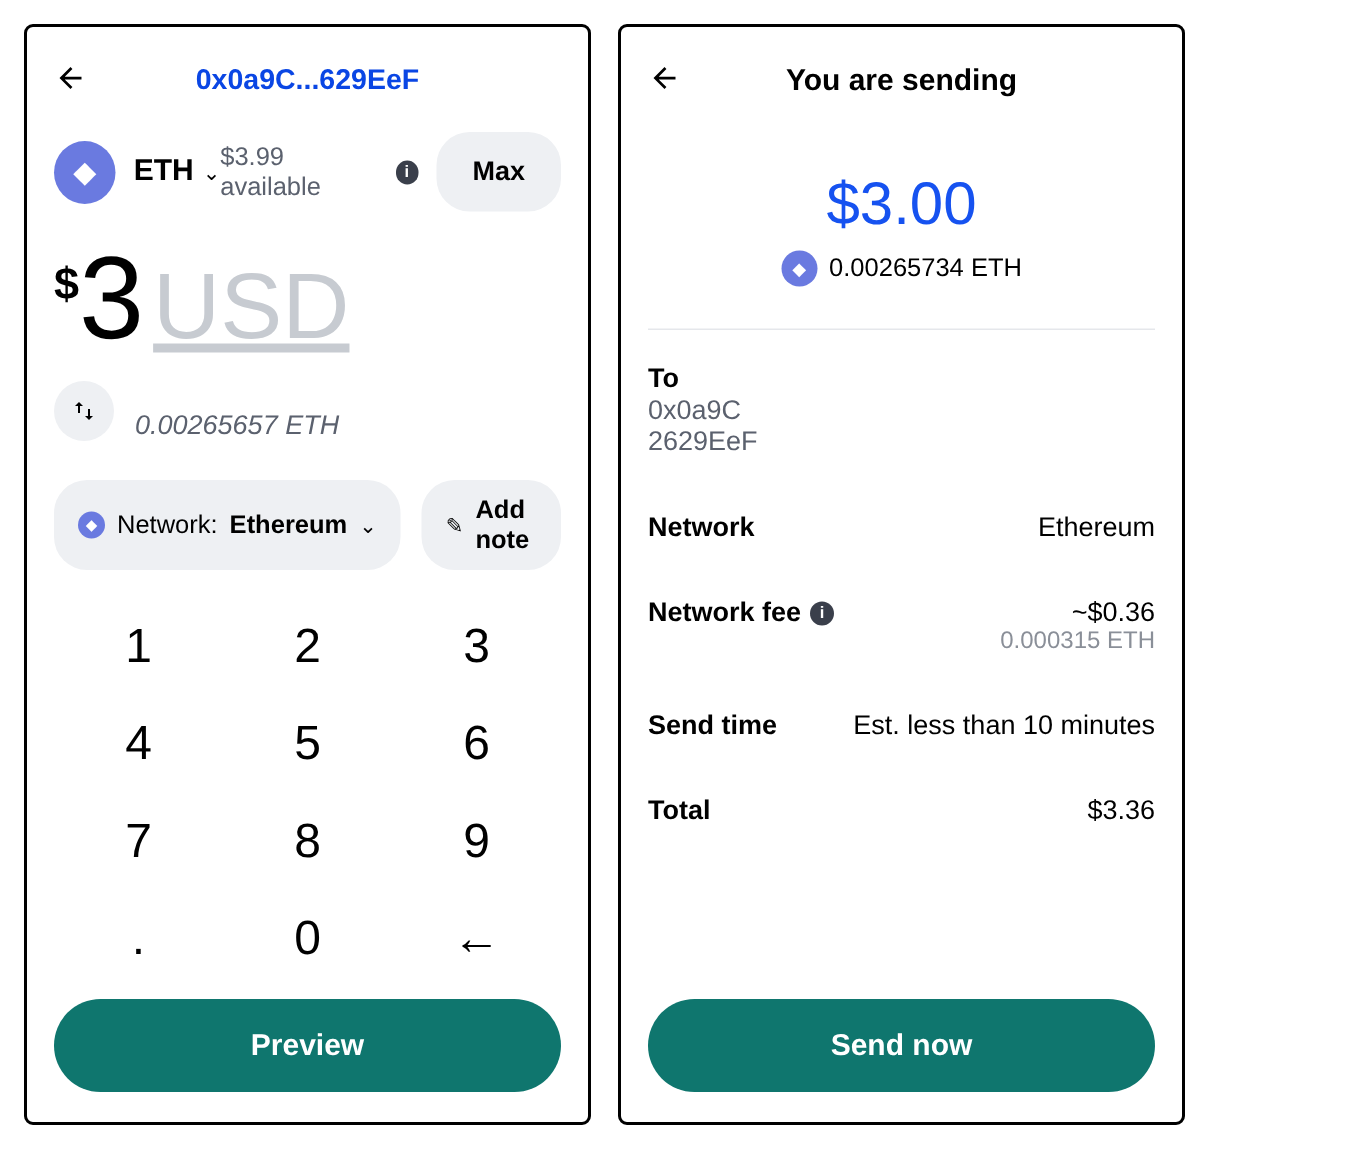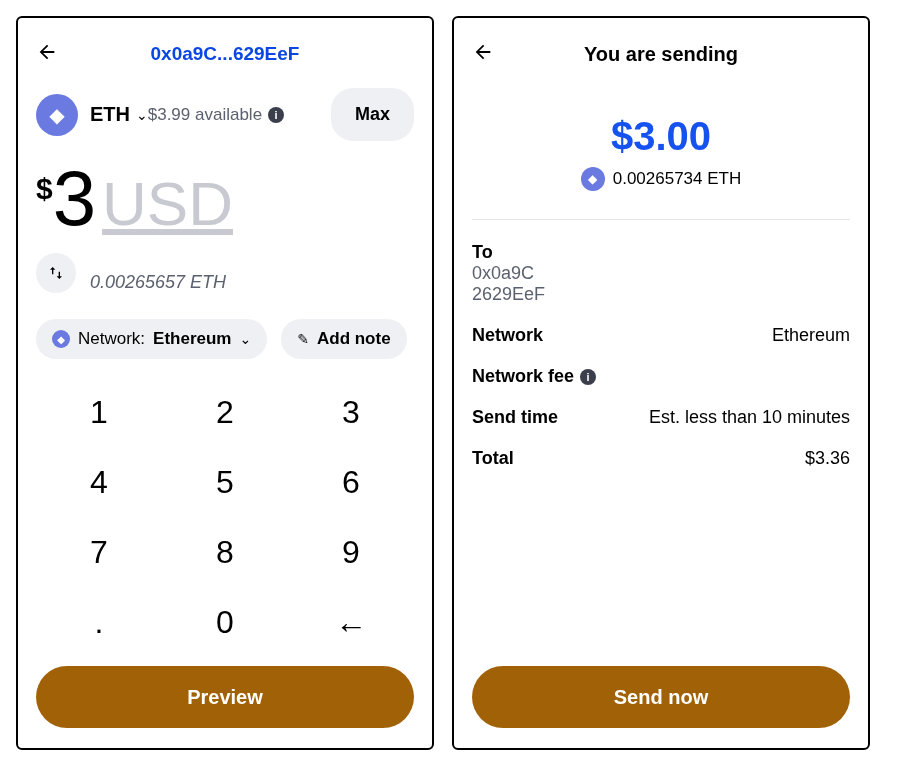--- a/index.html
+++ b/index.html
@@ -1,17 +1,17 @@
 <!DOCTYPE html>
 <html><head>
 <meta charset="utf-8">
 <style>
   * { box-sizing: border-box; margin: 0; padding: 0; font-family: -apple-system, BlinkMacSystemFont, "Segoe UI", Helvetica, Arial, sans-serif; }
   body { background: #fff; padding: 16px; display: flex; gap: 18px; }
-  .screen { width: 418px; height: 734px; border: 2px solid #000; border-radius: 6px; background: #fff; padding: 16px 18px 20px 18px; display: flex; flex-direction: column; position: relative; }
+  .screen { width: 378px; height: 734px; border: 2px solid #000; border-radius: 6px; background: #fff; padding: 16px 18px 20px 18px; display: flex; flex-direction: column; position: relative; }
   .header { display: flex; align-items: center; height: 40px; position: relative; }
   .back { font-size: 28px; font-weight: 700; cursor: pointer; width: 36px; }
   .addr-link { position: absolute; left:0; right:0; text-align:center; color:#0a46e4; font-weight:700; font-size:19px; pointer-events:none; }
   .addr-link-inner{pointer-events:auto; cursor:pointer;}
   .header-title { position:absolute; left:0; right:0; text-align:center; font-weight:800; font-size:20px; }
   
   .tokenrow { display:flex; align-items:center; margin-top:14px; gap:12px; }
   .eth-circle { width:42px; height:42px; border-radius:50%; background:#6a7ae0; display:flex; align-items:center; justify-content:center; }
   .eth-glyph { color:#fff; font-size:20px; }
   .eth-circle.small{width:24px;height:24px;}
@@ -36,26 +36,26 @@
   .eth-equiv{color:#5b616e; font-size:18px;}
   
   .chiprow{display:flex; gap:14px; margin-top:26px;}
   .chip{background:#eef0f3; border-radius:22px; padding:10px 16px; display:flex; align-items:center; gap:8px; font-size:17px; cursor:pointer;}
   .chip .label-strong{font-weight:700;}
   .pencil{font-size:14px;}
   
   .keypad{display:grid; grid-template-columns:repeat(3,1fr); grid-template-rows:repeat(4,1fr); flex:1; margin-top:18px;}
   .key{display:flex;align-items:center;justify-content:center;font-size:32px;font-weight:500;cursor:pointer;}
   
-  .primary{background:#a16207;color:#fff;border-radius:40px;height:62px;display:flex;align-items:center;justify-content:center;font-weight:800;font-size:20px;cursor:pointer;margin-top:8px;}
+  .primary{background:#0f766e;color:#fff;border-radius:40px;height:62px;display:flex;align-items:center;justify-content:center;font-weight:800;font-size:20px;cursor:pointer;margin-top:8px;}
   
   .sendblock{display:flex;flex-direction:column;align-items:center;margin-top:40px; gap:8px; padding-bottom:28px; border-bottom:1px solid #e5e7eb;}
-  .send-amount{color:#1652f0;font-weight:700;font-size:40px;}
+  .send-amount{color:#1652f0;font-weight:400;font-size:40px;}
   .send-eth-row{display:flex;align-items:center;gap:8px;font-size:17px;font-weight:500;}
-  .details{margin-top:22px; display:flex; flex-direction:column; gap:20px; font-size:18px;}
+  .details{margin-top:22px; display:flex; flex-direction:column; gap:36px; font-size:18px;}
   .drow{display:flex; justify-content:space-between; align-items:flex-start;}
   .dlabel{font-weight:800;}
   .dval{ text-align:right; }
   .dval .sub{color:#8a8f98; font-size:16px;}
   .to-block{display:flex;flex-direction:column;}
   .to-addr{color:#5b616e;}
   .screen2 .fill{flex:1;}
 </style>
 </head>
 <body>
@@ -163,20 +163,24 @@
     </div>
     <div class="drow">
       <span class="dlabel">Network</span>
       <span class="dval">Ethereum</span>
     </div>
     <div class="drow">
       <span class="dlabel" style="display:flex;align-items:center;gap:6px;">
         <span>Network fee</span>
         <span class="info-i">i</span>
       </span>
+      <span class="dval">
+        <div>~$0.36</div>
+        <div class="sub">0.000315 ETH</div>
+      </span>
     </div>
     <div class="drow">
       <span class="dlabel">Send time</span>
       <span class="dval">Est. less than 10 minutes</span>
     </div>
     <div class="drow">
       <span class="dlabel">Total</span>
       <span class="dval">$3.36</span>
     </div>
   </div>

